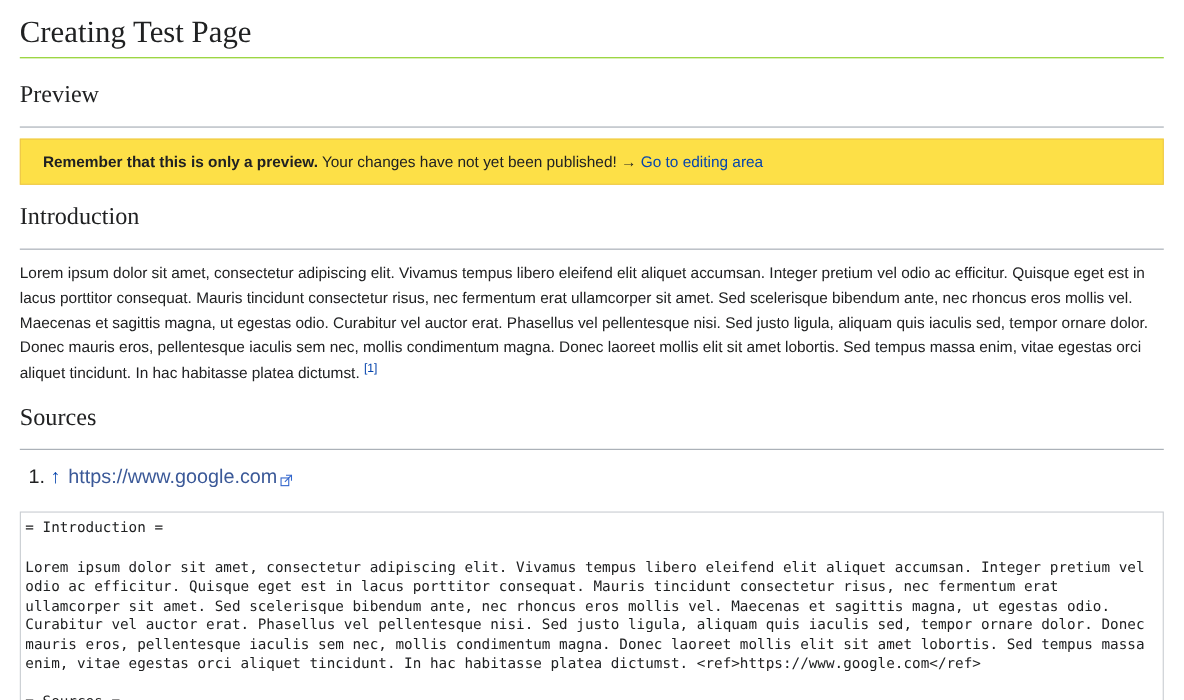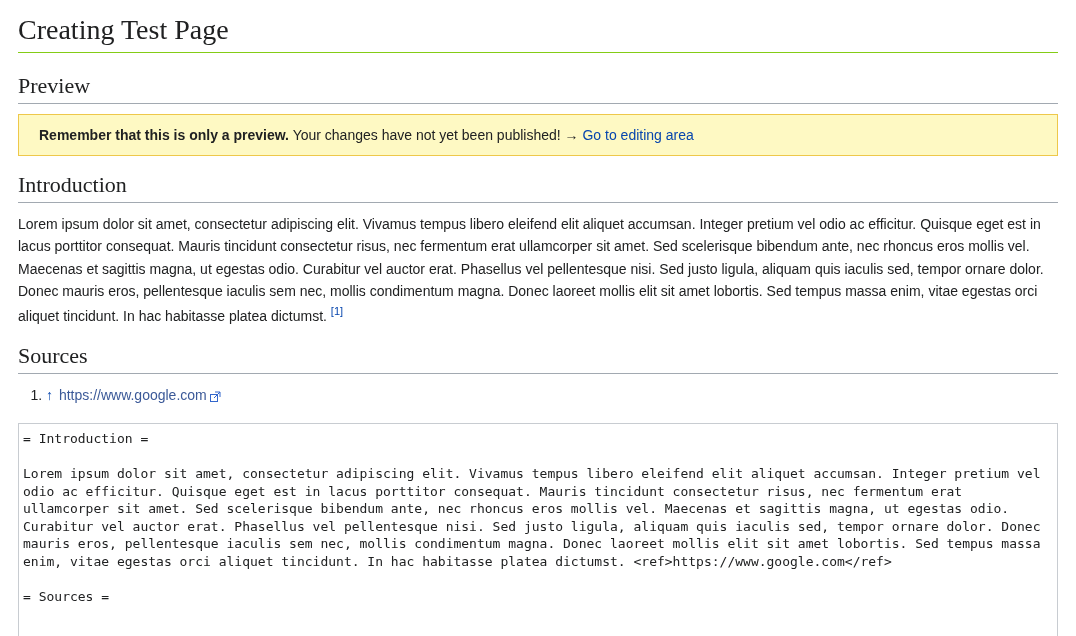--- a/index.html
+++ b/index.html
@@ -22,26 +22,26 @@
       border-bottom: 1px solid #84cc16;
       padding-bottom: 6px;
       margin-top: 14px;
       margin-bottom: 20px;
     }
     h2.section-heading {
       font-family: 'Linux Libertine', Georgia, Times, serif;
       font-weight: normal;
       font-size: 22px;
       border-bottom: 1px solid #a2a9b1;
-      padding-bottom: 4px;
+      padding-bottom: 16px;
       margin-top: 16px;
       margin-bottom: 10px;
     }
     .preview-note {
-      background: #fef9c3;
+      background: #fde047;
       border: 1px solid #eec84a;
       padding: 12px 20px;
       margin-top: 8px;
       margin-bottom: 8px;
       font-size: 14px;
       color: #202122;
     }
     .preview-note b {
       font-weight: bold;
     }
@@ -63,21 +63,21 @@
       color: #0645ad;
     }
     sup.reference a {
       color: #0645ad;
       text-decoration: none;
     }
     ol.references {
       margin-left: 28px;
       margin-top: 6px;
       margin-bottom: 14px;
-      font-size: 14px;
+      font-size: 18px;
     }
     ol.references li {
       line-height: 1.6;
     }
     .backlink {
       color: #0645ad;
       text-decoration: none;
       margin-right: 2px;
     }
     a.ext-link {

